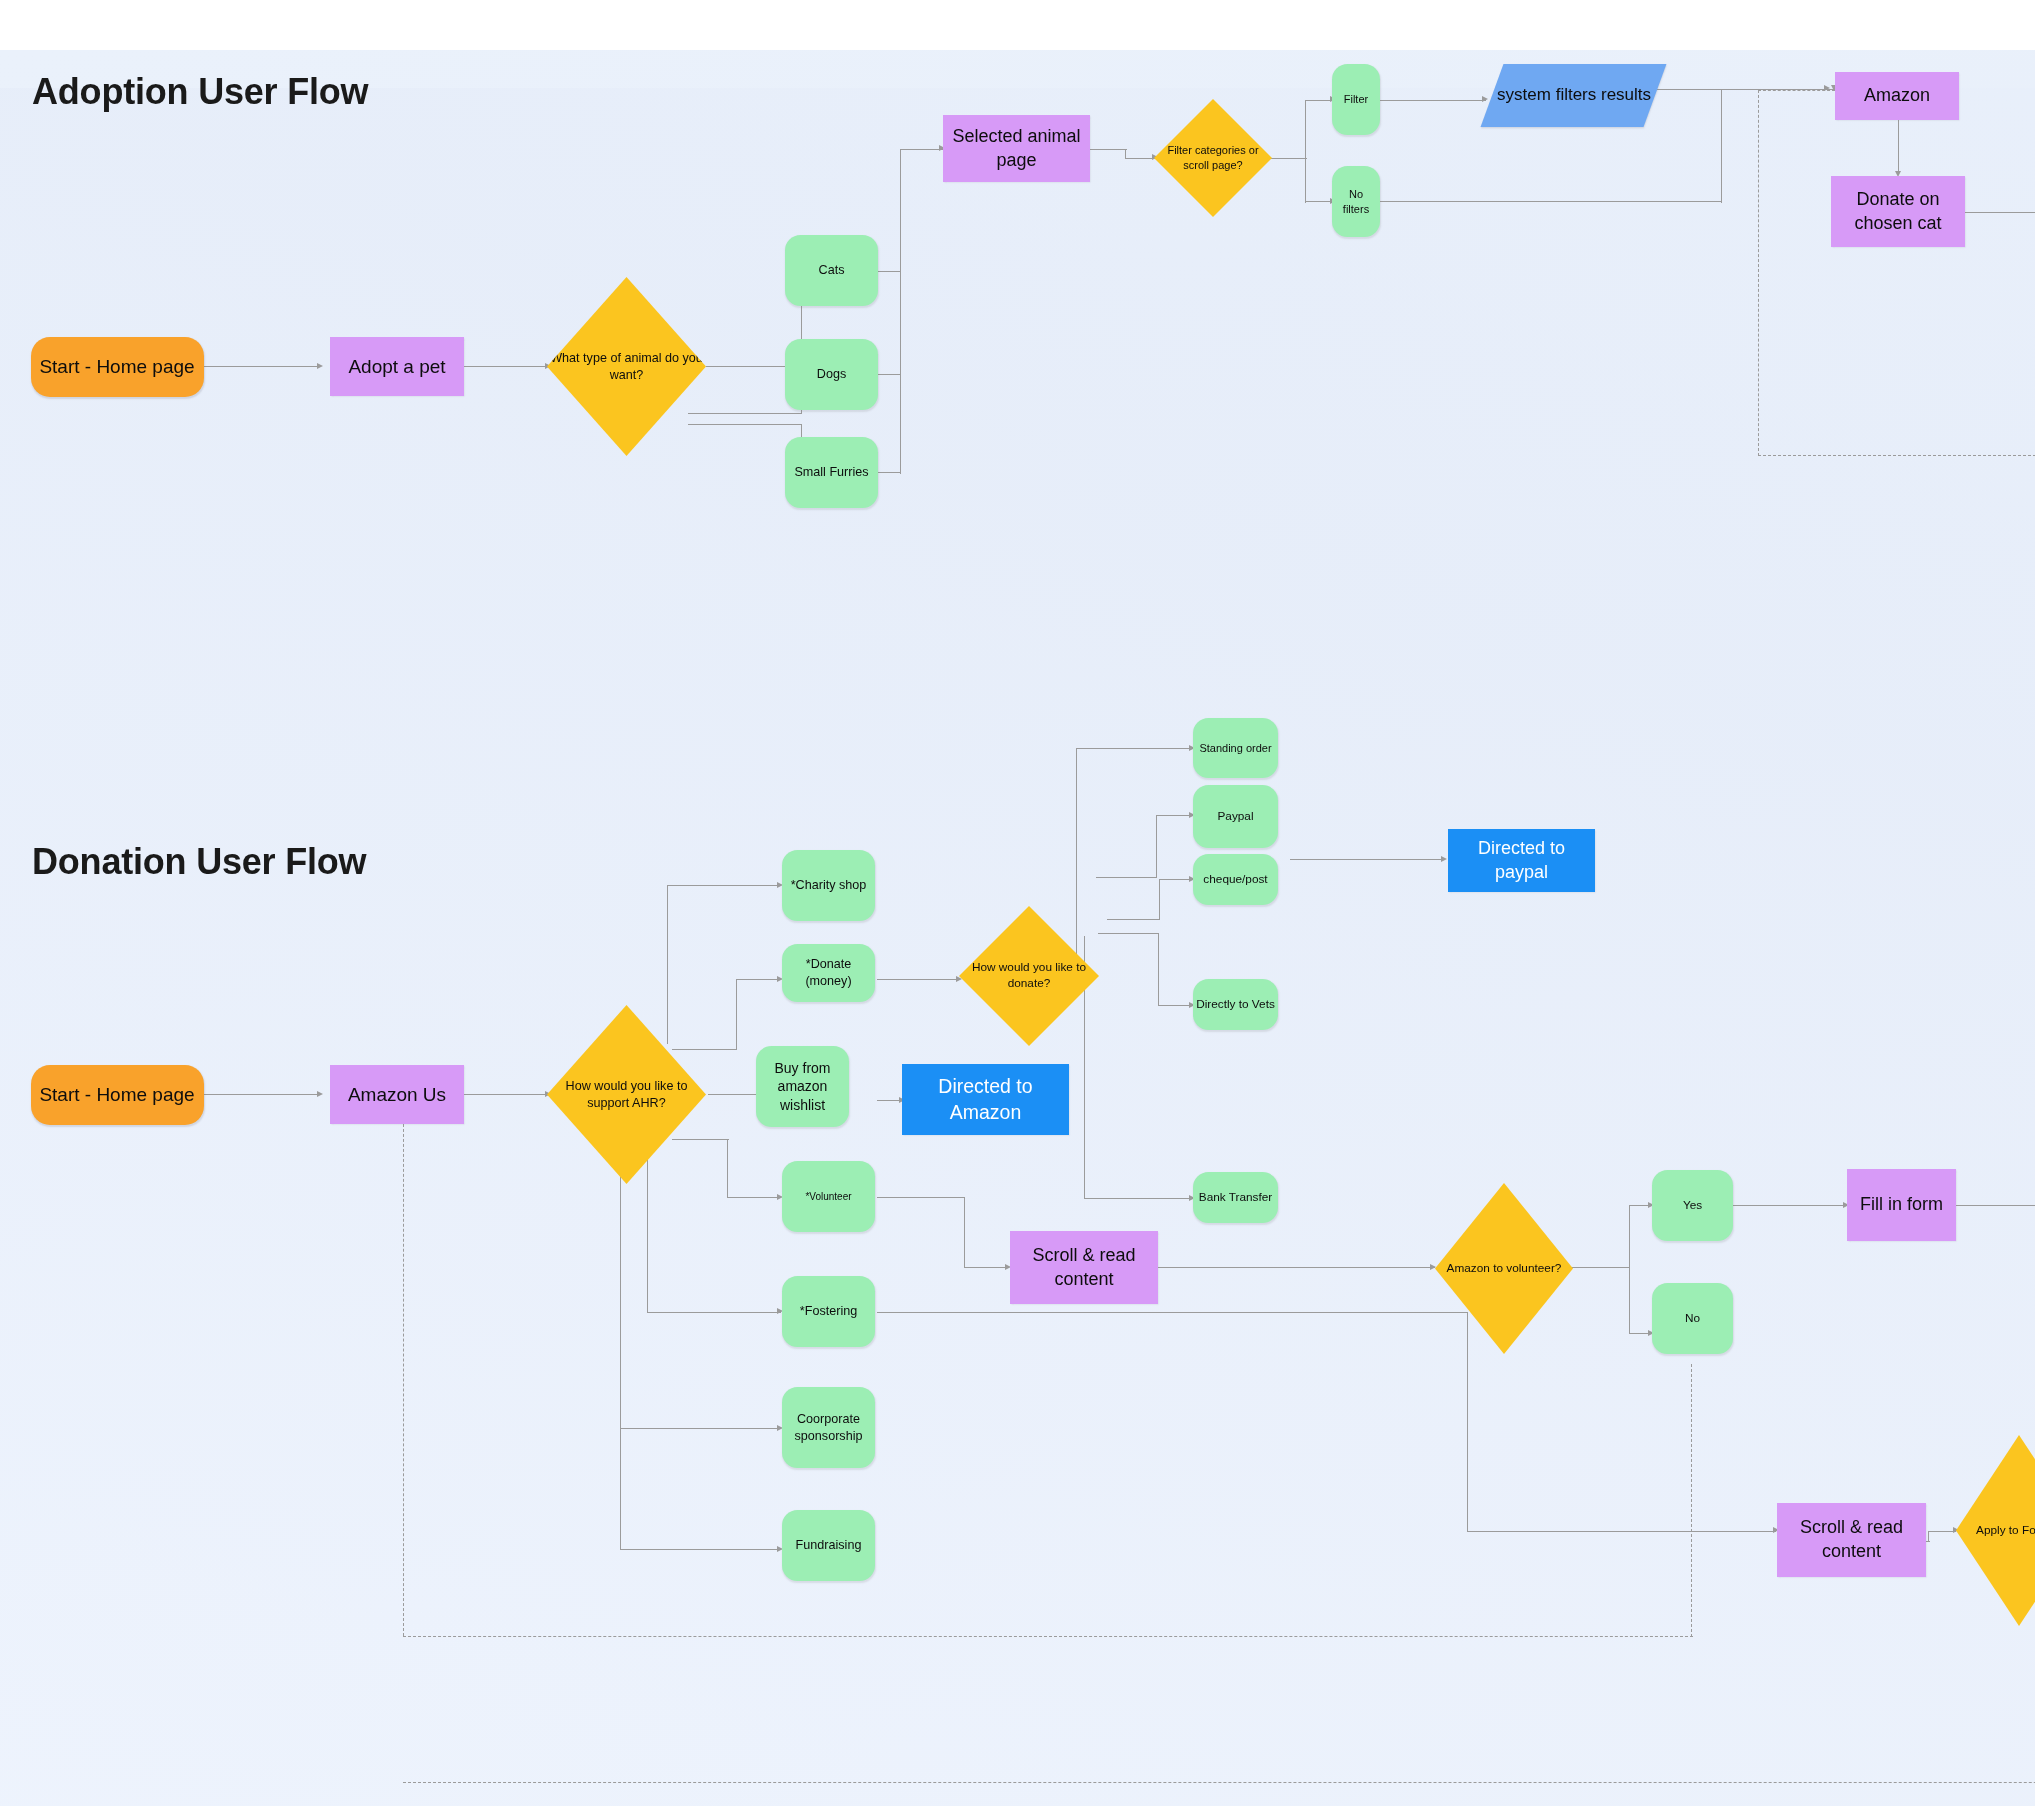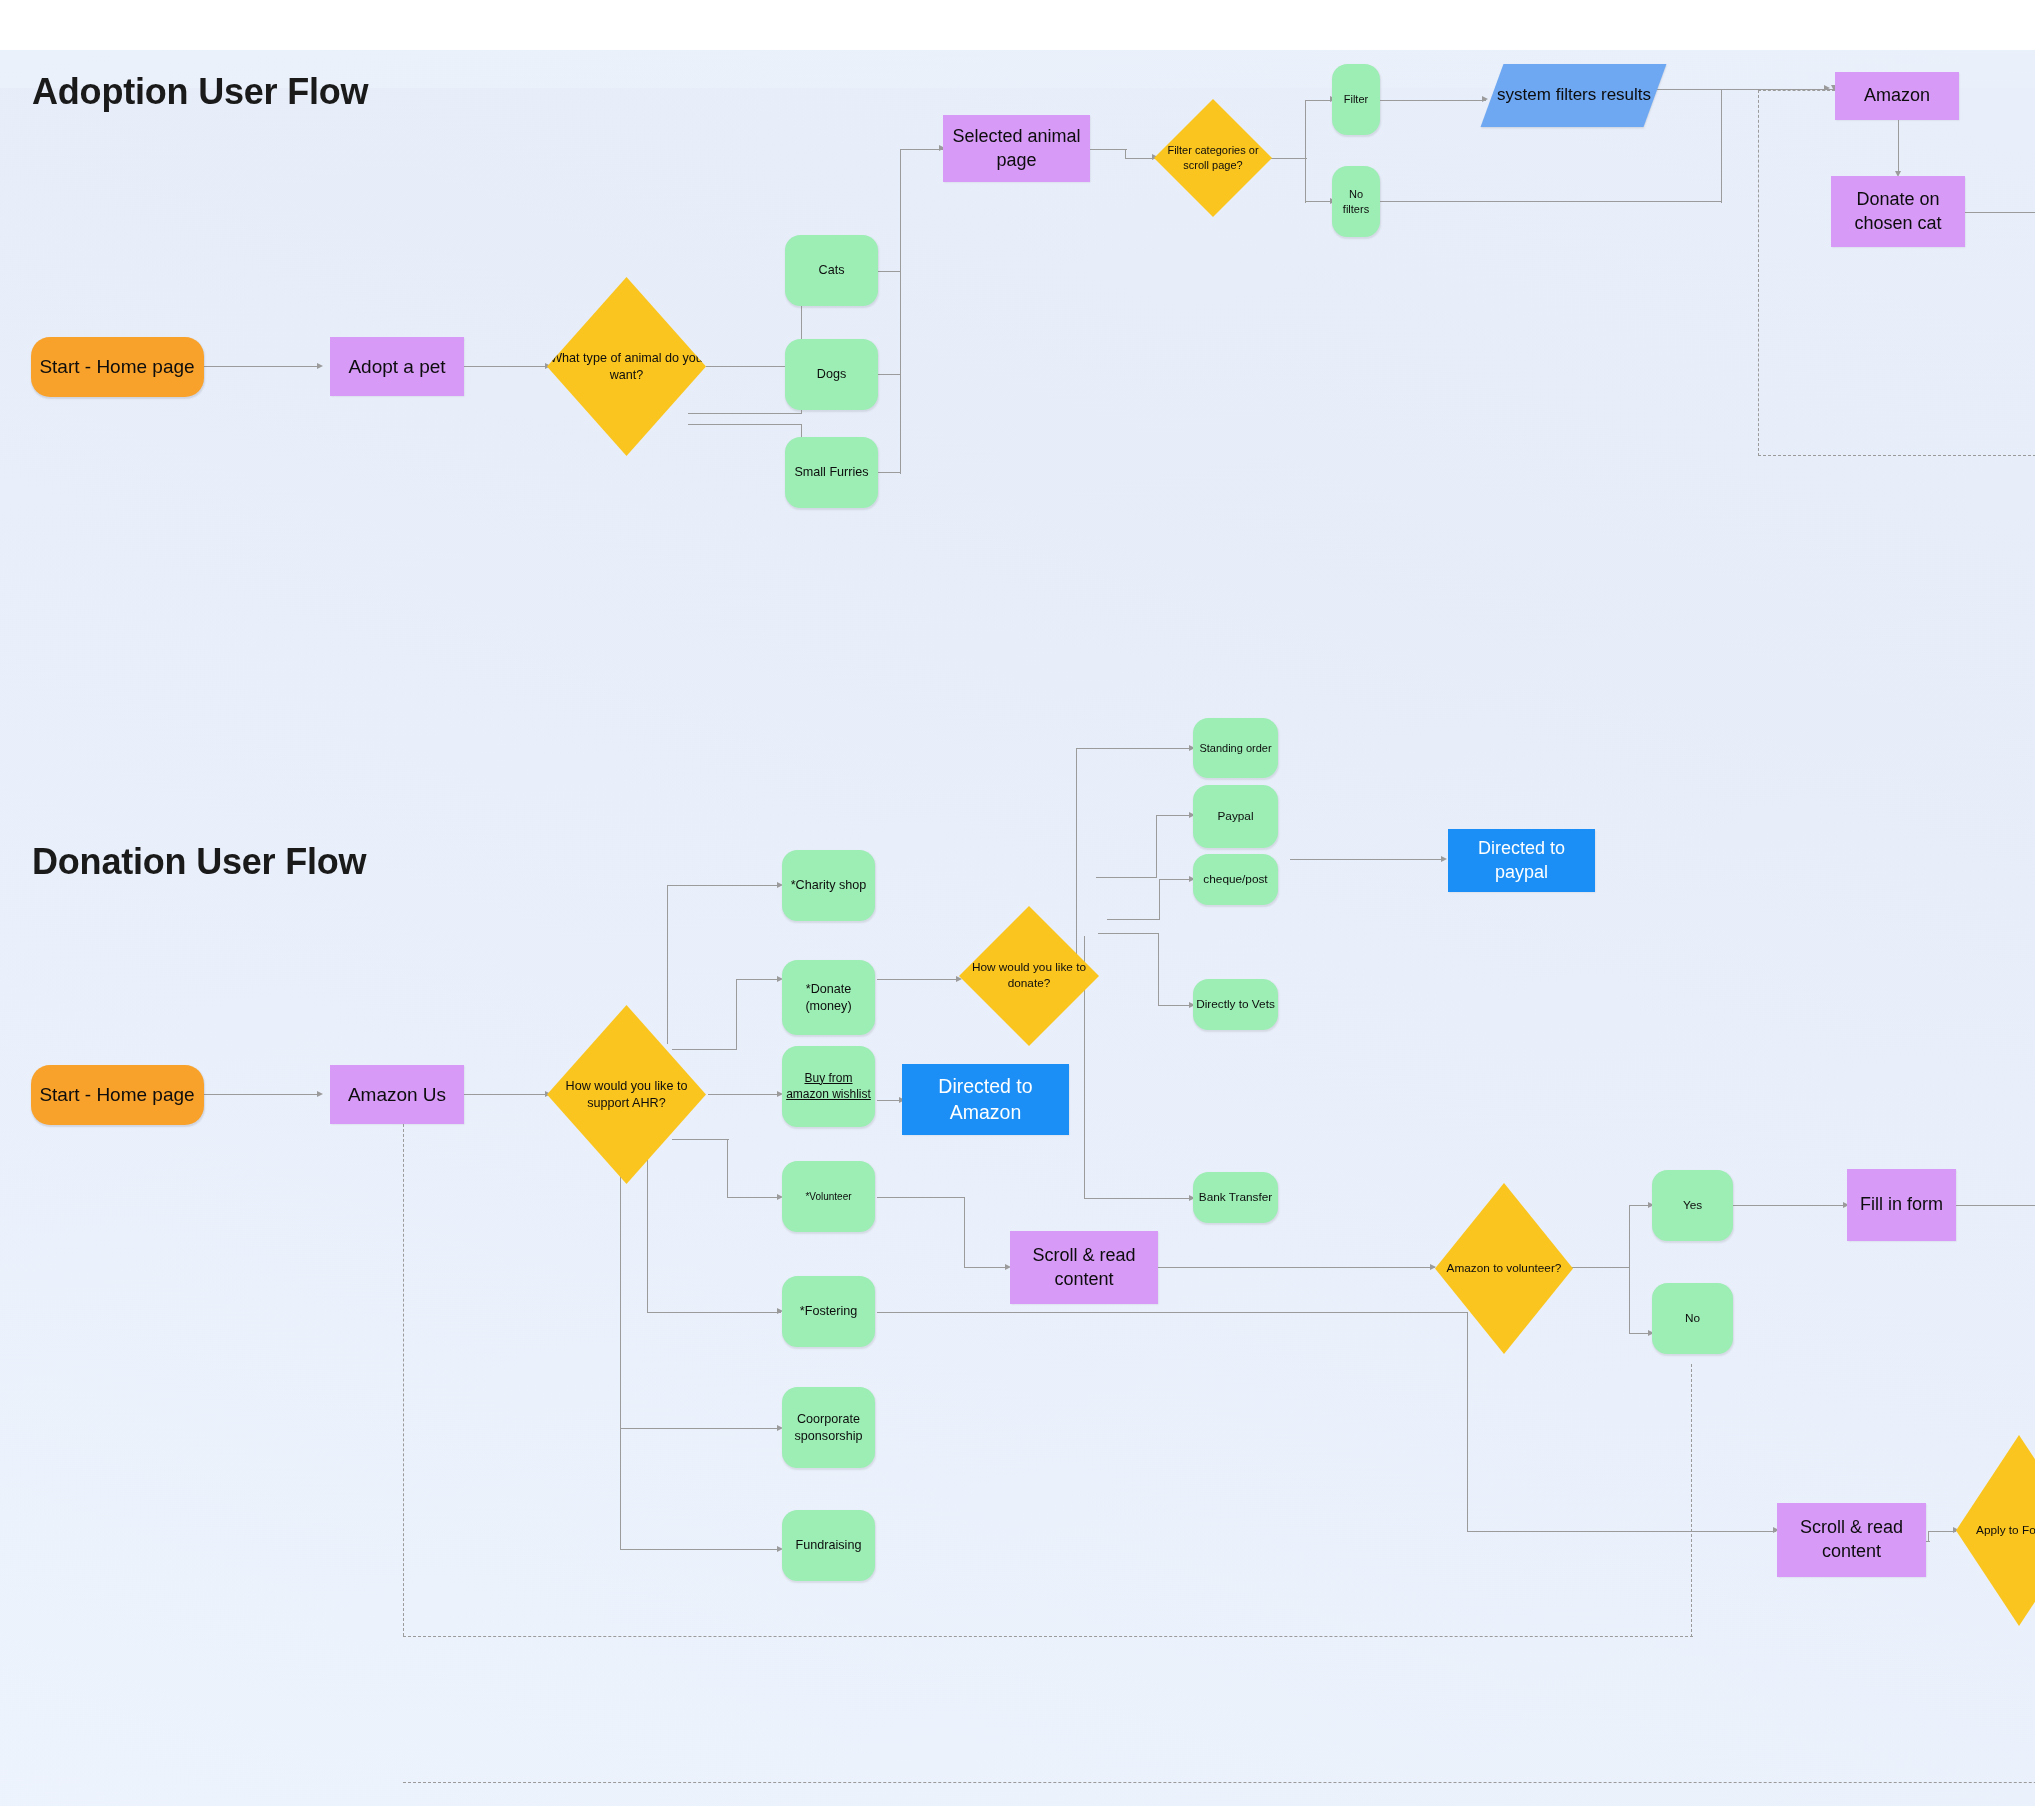--- a/index.html
+++ b/index.html
@@ -284,22 +284,22 @@
 
   <div class="edge dash-h" style="left:403px;top:1782px;width:2054px;"></div>
 
   <div class="node n-start" style="left:30.5px;top:1065px;width:173px;height:60px;font-size:19px;">Start - Home page</div>
 
   <div class="node n-process" style="left:330px;top:1065px;width:134px;height:59px;font-size:19px;">Amazon Us</div>
 
   <div class="node n-decision" style="left:547px;top:1005px;width:159px;height:179px;font-size:12.6px;">How would you like to support AHR?</div>
 
   <div class="node n-option" style="left:782px;top:850px;width:93px;height:71px;font-size:12.6px;">*Charity shop</div>
-  <div class="node n-option" style="left:782px;top:944px;width:93px;height:75px;font-size:12.6px;margin-top:16px;">*Donate (money)</div>
-  <div class="node n-option" style="left:782px;top:1046px;width:93px;height:81px;font-size:12px;text-decoration:underline;">Buy from amazon wishlist</div>
+  <div class="node n-option" style="left:782px;top:944px;width:93px;height:58px;font-size:12.6px;">*Donate (money)</div>
+  <div class="node n-option" style="left:756px;top:1046px;width:93px;height:81px;font-size:14px;">Buy from amazon wishlist</div>
   <div class="node n-option" style="left:782px;top:1161px;width:93px;height:71px;font-size:10px;">*Volunteer</div>
   <div class="node n-option" style="left:782px;top:1276px;width:93px;height:71px;font-size:12.6px;">*Fostering</div>
   <div class="node n-option" style="left:782px;top:1387px;width:93px;height:81px;font-size:12.6px;">Coorporate sponsorship</div>
   <div class="node n-option" style="left:782px;top:1510px;width:93px;height:71px;font-size:12.6px;">Fundraising</div>
 
   <div class="node n-external" style="left:902px;top:1064px;width:167px;height:71px;font-size:19.5px;">Directed to Amazon</div>
 
   <div class="node n-decision" style="left:959px;top:906px;width:140px;height:140px;font-size:11.8px;">How would you like to donate?</div>
 
   <div class="node n-option" style="left:1193px;top:718px;width:85px;height:60px;font-size:11px;">Standing order</div>

